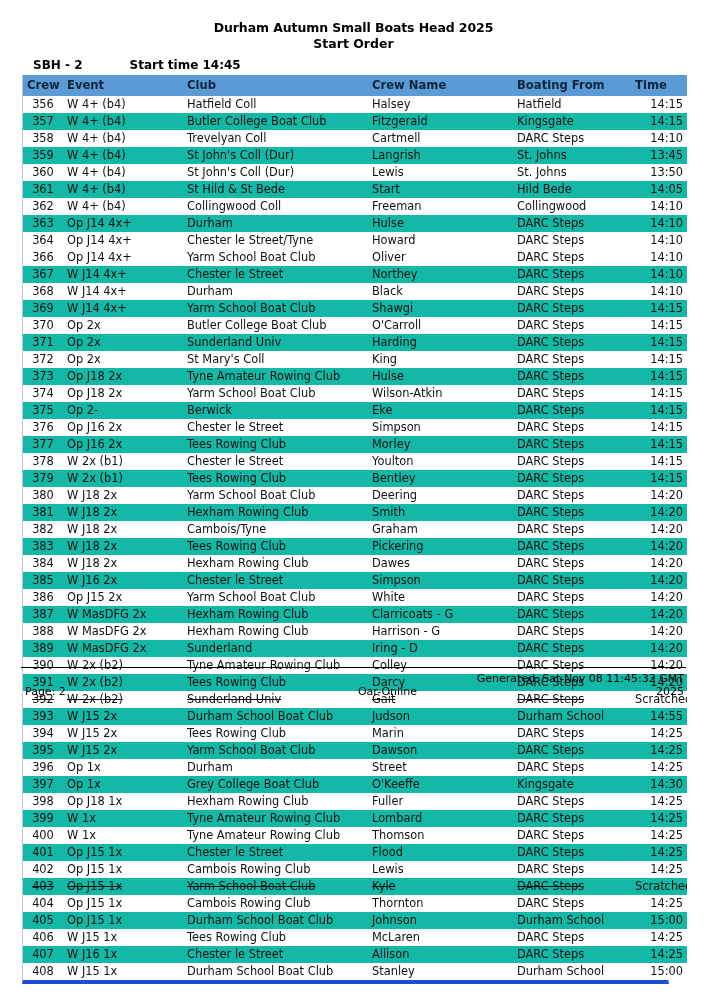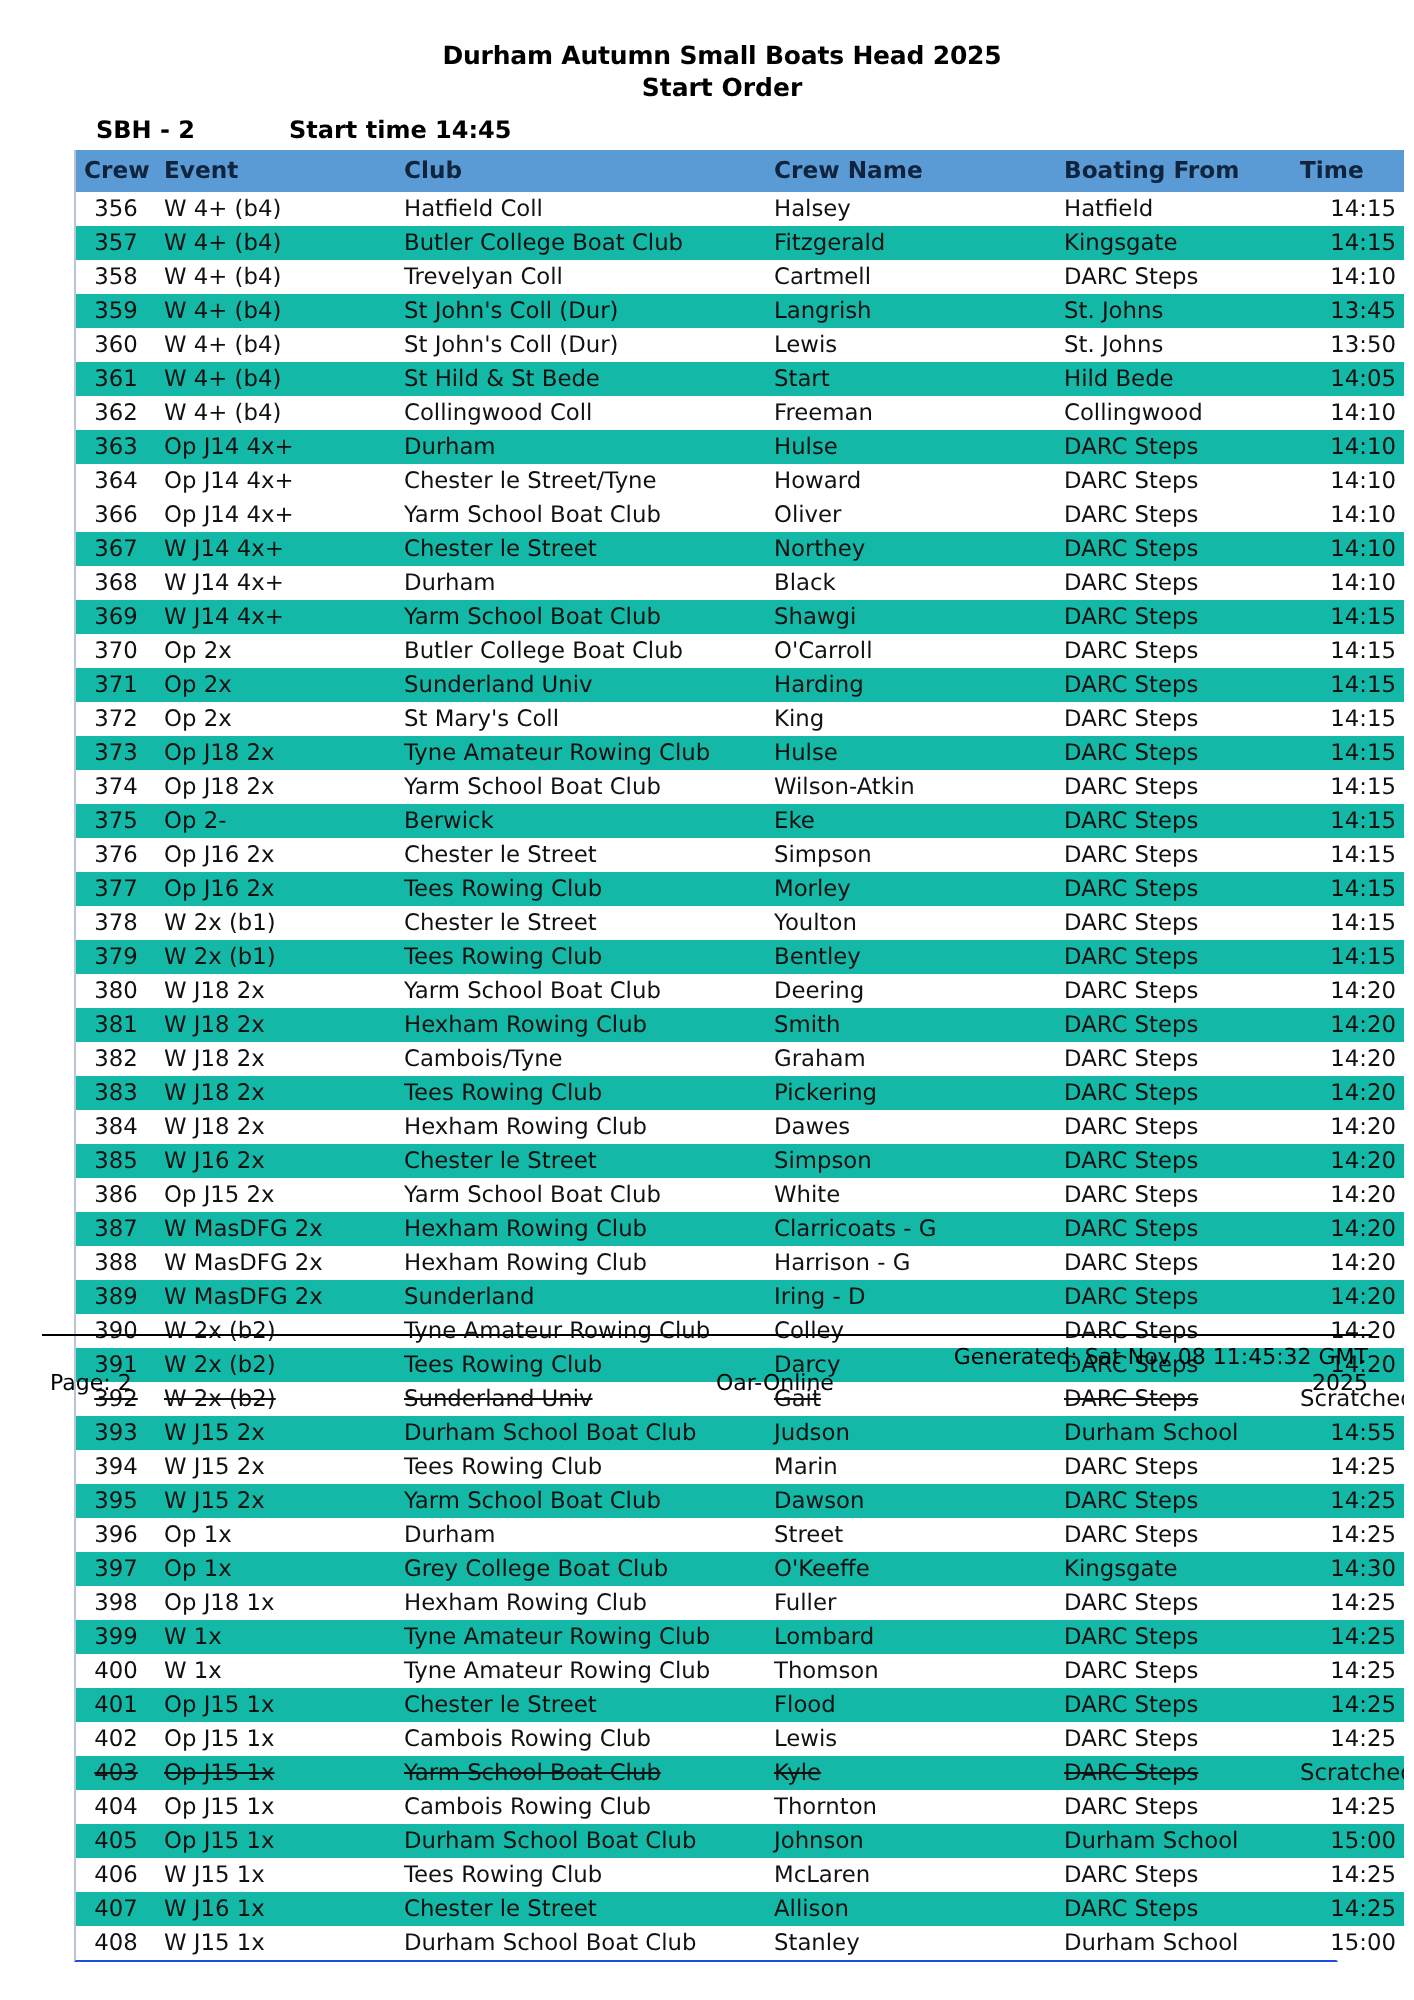--- a/index.html
+++ b/index.html
@@ -14,21 +14,20 @@
     color: #000000;
     position: relative;
     overflow: hidden;
   }
   .page {
     position: absolute;
     left: 0; top: 0;
     width: 707px;
     height: 720px;
     box-sizing: border-box;
-    padding-left: 15px;
   }
 
   
   .title-block {
     text-align: center;
     padding-top: 20px;
   }
   .doc-title {
     font-size: 12.5px;
     font-weight: bold;
@@ -52,21 +51,21 @@
     gap: 47px;
   }
   .division-label { padding-left: 12px; }
   .start-time-label { padding-right: 2px; }
 
   
   .table-wrap {
     margin: 0 38px 0 22px;
     border-left: 1px solid #b9c4d6;
     border-right: 1px solid #b9c4d6;
-    border-bottom: 1px solid #1d4ed8;
+    border-bottom: 4px solid #1d4ed8;
   }
   table.start-order {
     width: 100%;
     border-collapse: collapse;
     font-size: 11.4px;
     table-layout: fixed;
   }
   table.start-order thead th {
     background: #5b9bd5;
     color: #10243e;

